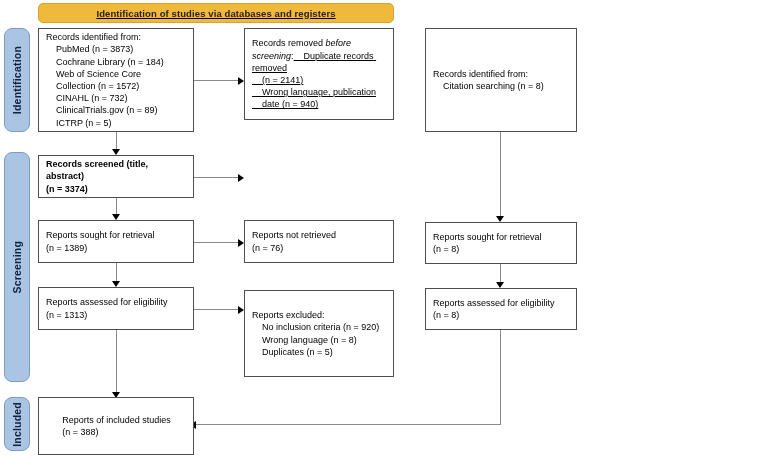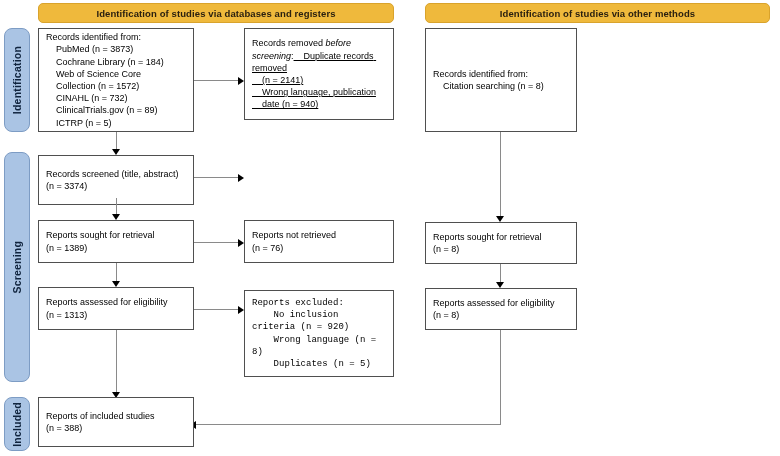--- a/index.html
+++ b/index.html
@@ -109,25 +109,22 @@
   <div class="phase-bar" style="left:4px; top:28px; height:104px;">
     <span>Identification</span>
   </div>
   <div class="phase-bar" style="left:4px; top:152px; height:230px;">
     <span>Screening</span>
   </div>
   <div class="phase-bar" style="left:4px; top:397px; height:54px;">
     <span>Included</span>
   </div>
 
-  <div class="banner" style="left:38px; top:3px; width:356px;">
+  <div class="banner" style="left:38px; top:3px; width:356px;text-decoration:underline;">
     <span>Identification of studies via databases and registers</span>
-  </div>
-  <div class="banner" style="left:425px; top:3px; width:345px;">
-    <span>Identification of studies via other methods</span>
   </div>
 
   <div class="box" style="left:38px; top:28px; width:156px; height:104px;">
     <div class="box-text">Records identified from:
     PubMed (n = 3873)
     Cochrane Library (n = 184)
     Web of Science Core
     Collection (n = 1572)
     CINAHL (n = 732)
     ClinicalTrials.gov (n = 89)
@@ -141,21 +138,21 @@
     Wrong language, publication
     date (n = 940)</span></div>
   </div>
 
   <div class="ln-h" style="left:194px; top:80px; width:44px;"></div>
   <div class="arrow-right" style="left:238px; top:76.5px;"></div>
 
   <div class="ln-v" style="left:116px; top:132px; height:17px;"></div>
   <div class="arrow-down" style="left:112px; top:149px;"></div>
 
-  <div class="box" style="left:38px; top:155px; width:156px; height:50px;">
+  <div class="box" style="left:38px; top:155px; width:156px; height:43px;font-weight:bold;">
     <div class="box-text">Records screened (title, abstract)
 (n = 3374)</div>
   </div>
 
 
   <div class="ln-h" style="left:194px; top:177px; width:44px;"></div>
   <div class="arrow-right" style="left:238px; top:173.5px;"></div>
 
   <div class="ln-v" style="left:116px; top:198px; height:16px;"></div>
   <div class="arrow-down" style="left:112px; top:214px;"></div>
@@ -174,21 +171,21 @@
   <div class="arrow-right" style="left:238px; top:238.5px;"></div>
 
   <div class="ln-v" style="left:116px; top:263px; height:18px;"></div>
   <div class="arrow-down" style="left:112px; top:281px;"></div>
 
   <div class="box" style="left:38px; top:287px; width:156px; height:43px;">
     <div class="box-text">Reports assessed for eligibility
 (n = 1313)</div>
   </div>
 
-  <div class="box" style="left:244px; top:290px; width:150px; height:87px;font-family:Liberation Mono, monospace;">
+  <div class="box" style="left:244px; top:290px; width:150px; height:87px;">
     <div class="box-text">Reports excluded:
     No inclusion criteria (n = 920)
     Wrong language (n = 8)
     Duplicates (n = 5)</div>
   </div>
 
   <div class="ln-h" style="left:194px; top:309px; width:44px;"></div>
   <div class="arrow-right" style="left:238px; top:305.5px;"></div>
 
   <div class="ln-v" style="left:116px; top:330px; height:62px;"></div>
@@ -212,18 +209,18 @@
 
   <div class="box" style="left:425px; top:288px; width:152px; height:42px;">
     <div class="box-text">Reports assessed for eligibility
 (n = 8)</div>
   </div>
 
   <div class="ln-v" style="left:500px; top:330px; height:94px;"></div>
   <div class="ln-h" style="left:196px; top:424px; width:305px;"></div>
   <div class="arrow-left" style="left:190px; top:420.5px;"></div>
 
-  <div class="box" style="left:38px; top:397px; width:156px; height:50px;">
+  <div class="box" style="left:38px; top:397px; width:156px; height:58px;justify-content:center;">
     <div class="box-text">Reports of included studies
 (n = 388)</div>
   </div>
 
 </div>
 
 </body></html>

